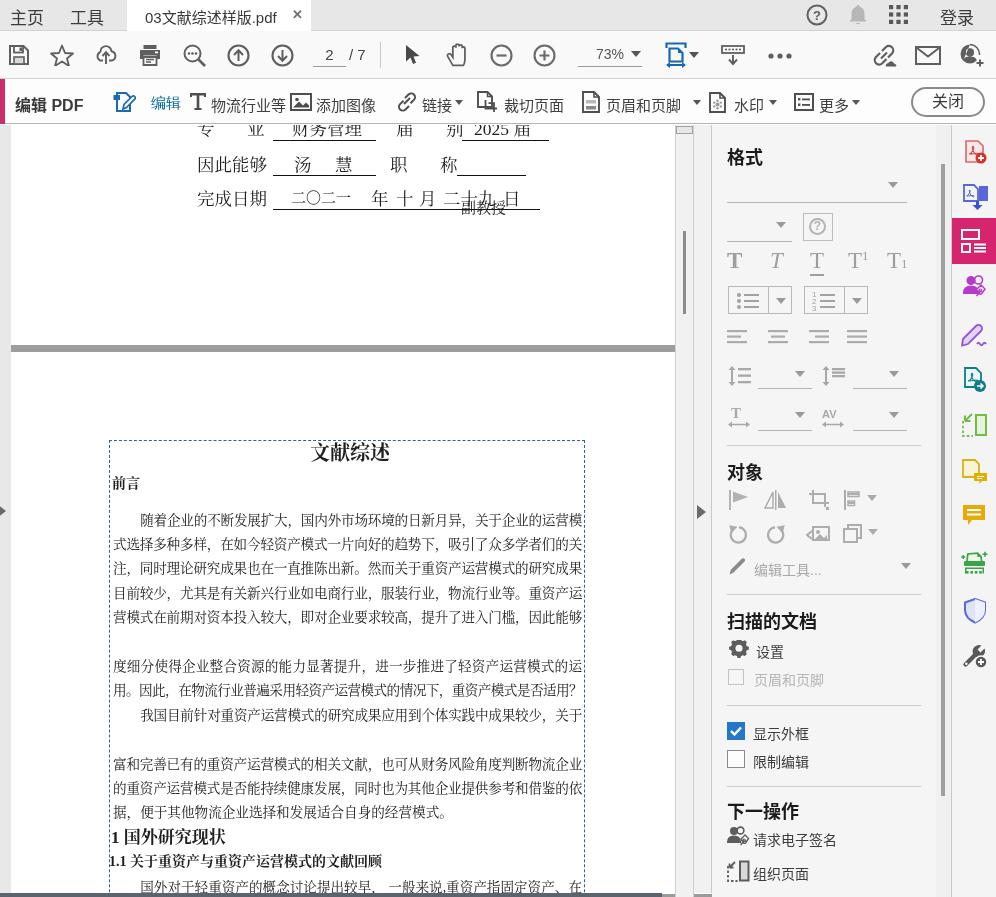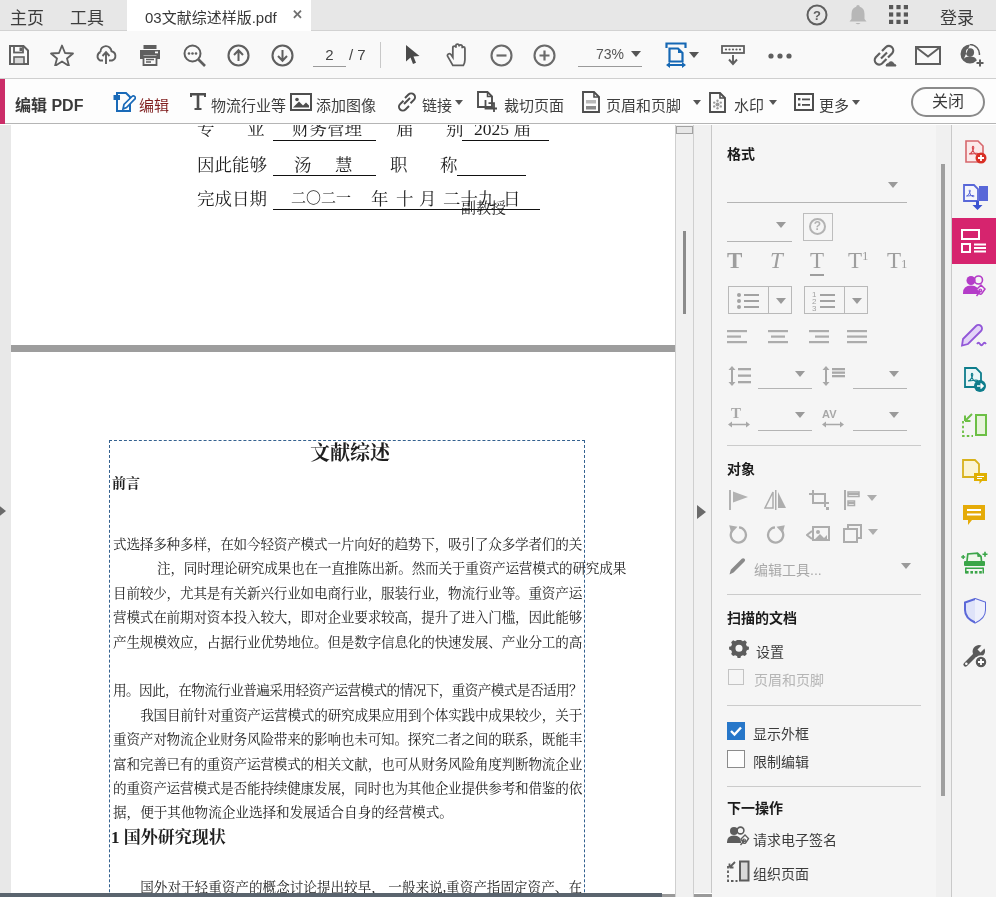--- a/index.html
+++ b/index.html
@@ -43,21 +43,21 @@
 #scrollcol{left:675px;top:125px;width:19px;height:772px;background:#f1f1f1;border-left:1px solid #cfcfcf;border-right:1px solid #cfcfcf;box-sizing:border-box;}
 #scthumb{position:absolute;left:676px;top:126px;width:17px;height:8px;background:#e7e7e7;border:1px solid #a2a2a2;box-sizing:border-box;}
 #scline{position:absolute;left:683px;top:231px;width:3px;height:83px;background:#8b8b8b;}
 #splitcol{left:694px;top:125px;width:18px;height:768px;background:#f1f1f1;border-right:1px solid #c8c8c8;box-sizing:border-box;}
 #splitarrow{position:absolute;left:697px;top:505px;width:0;height:0;border-top:7px solid transparent;border-bottom:7px solid transparent;border-left:9px solid #6a6a6a;}
 #panel{left:712px;top:125px;width:224px;height:772px;background:#f5f5f5;}
 #pscroll{left:936px;top:125px;width:15px;height:772px;background:#f0f0f0;}
 #pthumb{left:941px;top:164px;width:4px;height:632px;background:#9f9f9f;}
 #rail{left:951px;top:125px;width:45px;height:772px;background:#f4f4f4;border-left:1px solid #c9c9c9;box-sizing:border-box;}
 
-.phead{position:absolute;font-size:14px;font-weight:bold;color:#1b1b1b;}
+.phead{position:absolute;font-size:18px;font-weight:bold;color:#1b1b1b;}
 .ptxt{position:absolute;font-size:14px;color:#3c3c3c;}
 .pgray{position:absolute;font-size:14px;color:#ababab;}
 .psep{position:absolute;left:727px;width:194px;height:1px;background:#cbcbcb;}
 .pfield{position:absolute;height:1px;background:#b4b4b4;}
 .gcaret{position:absolute;width:0;height:0;border-left:5px solid transparent;border-right:5px solid transparent;border-top:6px solid #9a9a9a;}
 </style>
 </head>
 <body>
 <div class="abs" id="tabbar"></div>
 <div class="abs" style="left:0;top:30px;width:127px;height:1px;background:#d2d2d2;"></div>
@@ -194,21 +194,21 @@
 <div id="row3label">编辑 PDF</div>
 <div id="pgnum">2</div>
 <div id="pgtot">/ 7</div>
 <div id="sep2"></div>
 <div id="zoomtxt">73%</div>
 <svg width="24" height="24" viewBox="0 0 24 24" style="position:absolute;left:112px;top:90px;">
     <path d="M5 3 L14 3 L18 7 L18 21 L5 21 Z" fill="none" stroke="#1a6ab8" stroke-width="2"></path>
     <path d="M1.5 5 L8 5 L8 10 L1.5 10 Z" fill="#1a6ab8"></path>
     <path d="M11 19 L12 14.5 L20 6.5 A1.9 1.9 0 0 1 22.7 9.2 L14.5 17.5 Z" fill="#fff" stroke="#1a6ab8" stroke-width="1.7"></path>
   </svg>
-<div class="t3" style="left:139px;color:#7f1d1d;">编辑</div>
+<div class="t3" style="left:151px;color:#0369a1;font-family:Liberation Serif, serif;">编辑</div>
 <svg width="16" height="17" viewBox="0 0 16 17" style="position:absolute;left:190px;top:93px;">
     <path d="M0 0 L16 0 L16 4 L14 4 L14 2.5 L9.3 2.5 L9.3 15 L11.5 15 L11.5 17 L4.5 17 L4.5 15 L6.7 15 L6.7 2.5 L2 2.5 L2 4 L0 4 Z" fill="#4e4e4e"></path>
   </svg>
 <div class="t3" style="left:211px;">物流行业等</div>
 <svg width="22" height="18" viewBox="0 0 22 18" style="position:absolute;left:290px;top:93px;">
     <rect x="1" y="1" width="20" height="16" fill="none" stroke="#4e4e4e" stroke-width="2"></rect>
     <circle cx="7" cy="6.5" r="1.8" fill="#4e4e4e"></circle>
     <path d="M3 14.5 L9 8.5 L13 12.5 L16 9.5 L19 12.5 L19 14.5 Z" fill="#4e4e4e"></path>
   </svg>
 <div class="t3" style="left:316px;">添加图像</div>
@@ -289,32 +289,33 @@
   <div class="dtxt" style="left:385px;top:65.5px;font-size:17.5px;">十</div>
   <div class="dtxt" style="left:408px;top:65.5px;font-size:17.5px;">月</div>
   <div class="dtxt" style="left:432px;top:65.5px;font-size:17.5px;">二十九</div>
   <div class="dtxt" style="left:492px;top:65.5px;font-size:17.5px;">日</div>
   <div class="u" style="left:262px;top:84px;width:267px;"></div>
   <div id="pagegap"></div>
 
   <div id="dotbox"></div>
   <div class="dtxt" style="left:299px;top:318px;font-size:20px;font-weight:bold;">文献综述</div>
   <div class="dtxt" style="left:101px;top:352px;font-size:14px;font-weight:bold;">前言</div>
+  <div class="pline" style="top:385.5px;letter-spacing:-0.25px;text-indent:2em;">随着企业的不断发展扩大，国内外市场环境的日新月异，关于企业的运营模</div>
   <div class="pline" style="top:409.9px;letter-spacing:-0.25px;">式选择多种多样，在如今轻资产模式一片向好的趋势下，吸引了众多学者们的关</div>
-  <div class="pline" style="top:434.3px;letter-spacing:-0.25px;margin-left:44px;">注，同时理论研究成果也在一直推陈出新。然而关于重资产运营模式的研究成果</div>
+  <div class="pline" style="top:434.3px;letter-spacing:-0.25px;">注，同时理论研究成果也在一直推陈出新。然而关于重资产运营模式的研究成果</div>
   <div class="pline" style="top:458.7px;letter-spacing:-0.25px;">目前较少，尤其是有关新兴行业如电商行业，服装行业，物流行业等。重资产运</div>
   <div class="pline" style="top:483.1px;letter-spacing:-0.25px;">营模式在前期对资本投入较大，即对企业要求较高，提升了进入门槛，因此能够</div>
-  <div class="pline" style="top:507.5px;letter-spacing:-0.25px;">产生规模效应，占据行业优势地位。但是数字信息化的快速发展、产业分工的高</div>
+  <div class="pline" style="top:531.9px;">度细分使得企业整合资源的能力显著提升，进一步推进了轻资产运营模式的运</div>
   <div class="pline" style="top:556.3px;letter-spacing:-0.62px;">用。因此，在物流行业普遍采用轻资产运营模式的情况下，重资产模式是否适用？</div>
   <div class="pline" style="top:580.7px;letter-spacing:-0.25px;text-indent:2em;">我国目前针对重资产运营模式的研究成果应用到个体实践中成果较少，关于</div>
-  <div class="pline" style="top:605.1px;letter-spacing:-0.25px;">重资产对物流企业财务风险带来的影响也未可知。探究二者之间的联系，既能丰</div>
   <div class="pline" style="top:629.5px;letter-spacing:-0.25px;">富和完善已有的重资产运营模式的相关文献，也可从财务风险角度判断物流企业</div>
   <div class="pline" style="top:653.9px;letter-spacing:-0.25px;">的重资产运营模式是否能持续健康发展，同时也为其他企业提供参考和借鉴的依</div>
   <div class="pline" style="top:678.3px;text-align-last:left;">据，便于其他物流企业选择和发展适合自身的经营模式。</div>
   <div class="dtxt" style="left:100px;top:704px;font-size:17px;font-weight:bold;">1 国外研究现状</div>
+  <div class="dtxt" style="left:98px;top:730px;font-size:14px;font-weight:bold;">1.1 关于重资产与重资产运营模式的文献回顾</div>
   <div class="pline" style="top:752.5px;text-indent:2em;">国外对于轻重资产的概念讨论提出较早， 一般来说,重资产指固定资产、在</div>
 </div>
 <div class="abs" id="docbottom"></div>
 <div class="abs" style="left:662px;top:894px;width:50px;height:3px;background:#9a9a9a;"></div>
 <div class="abs" id="scrollcol"></div>
 <div id="scthumb"></div>
 <div id="scline"></div>
 <div class="abs" id="splitcol"></div>
 <div id="splitarrow"></div>
 <div class="abs" id="panel"></div>

